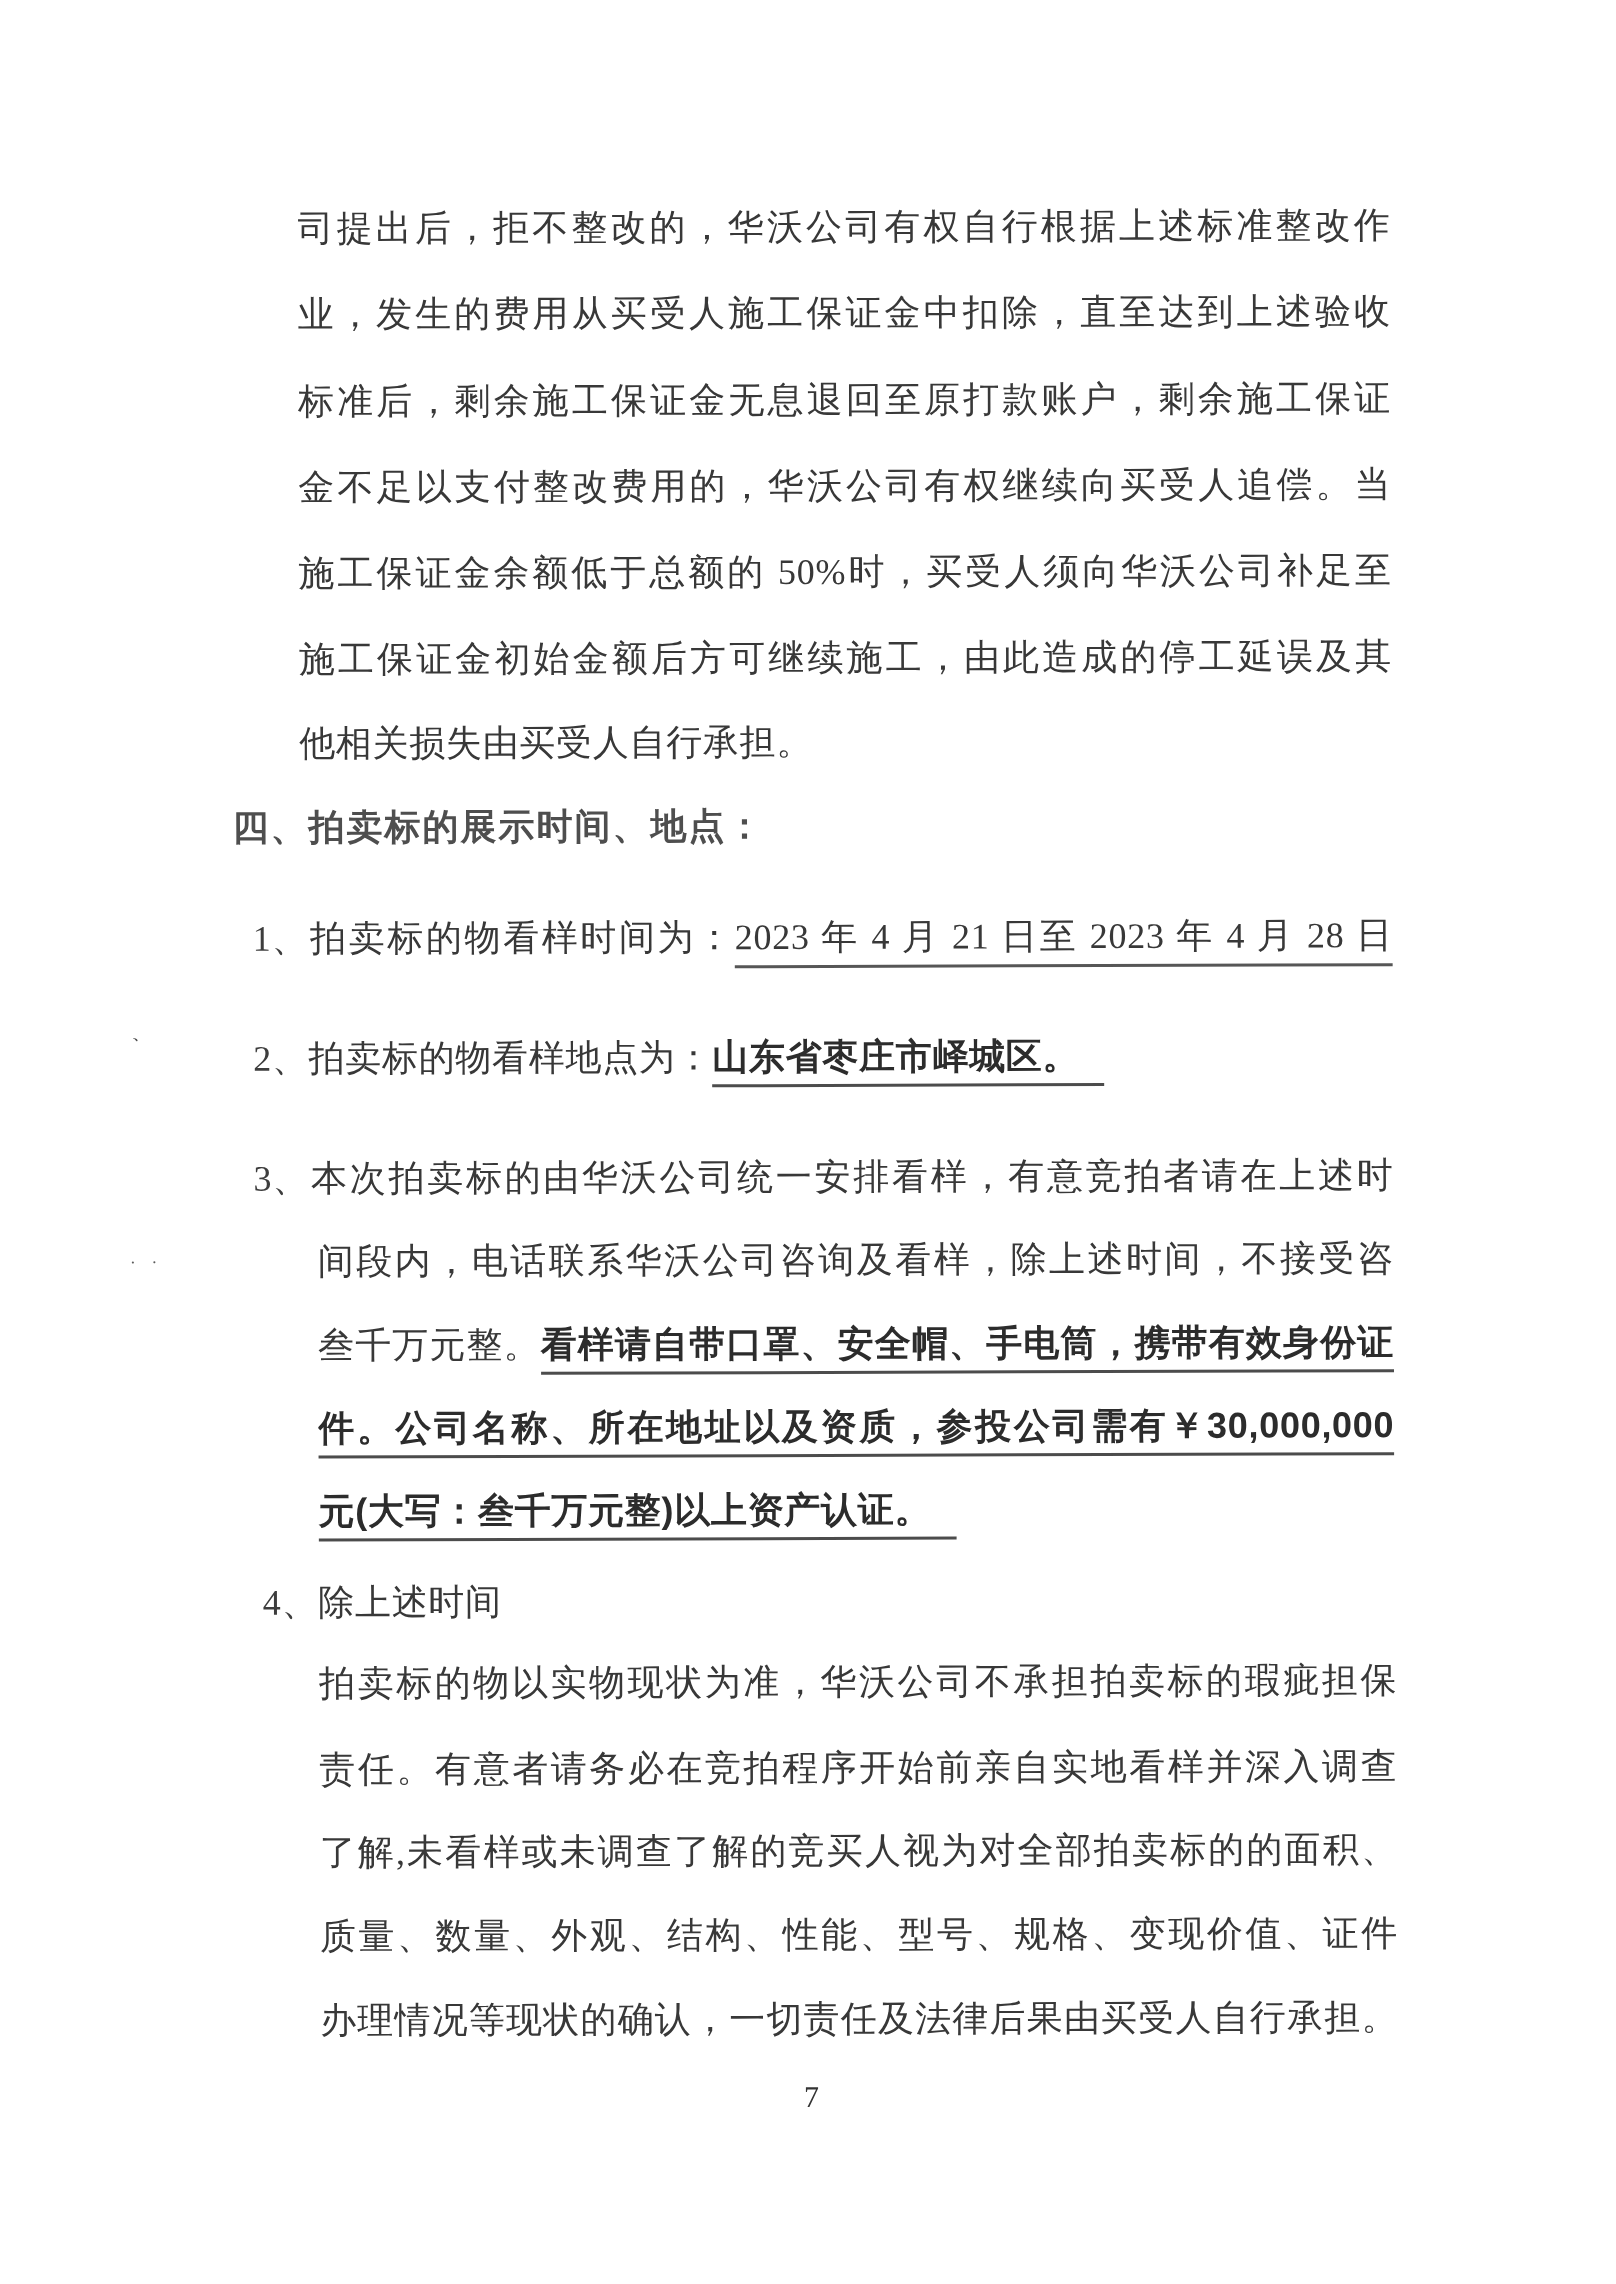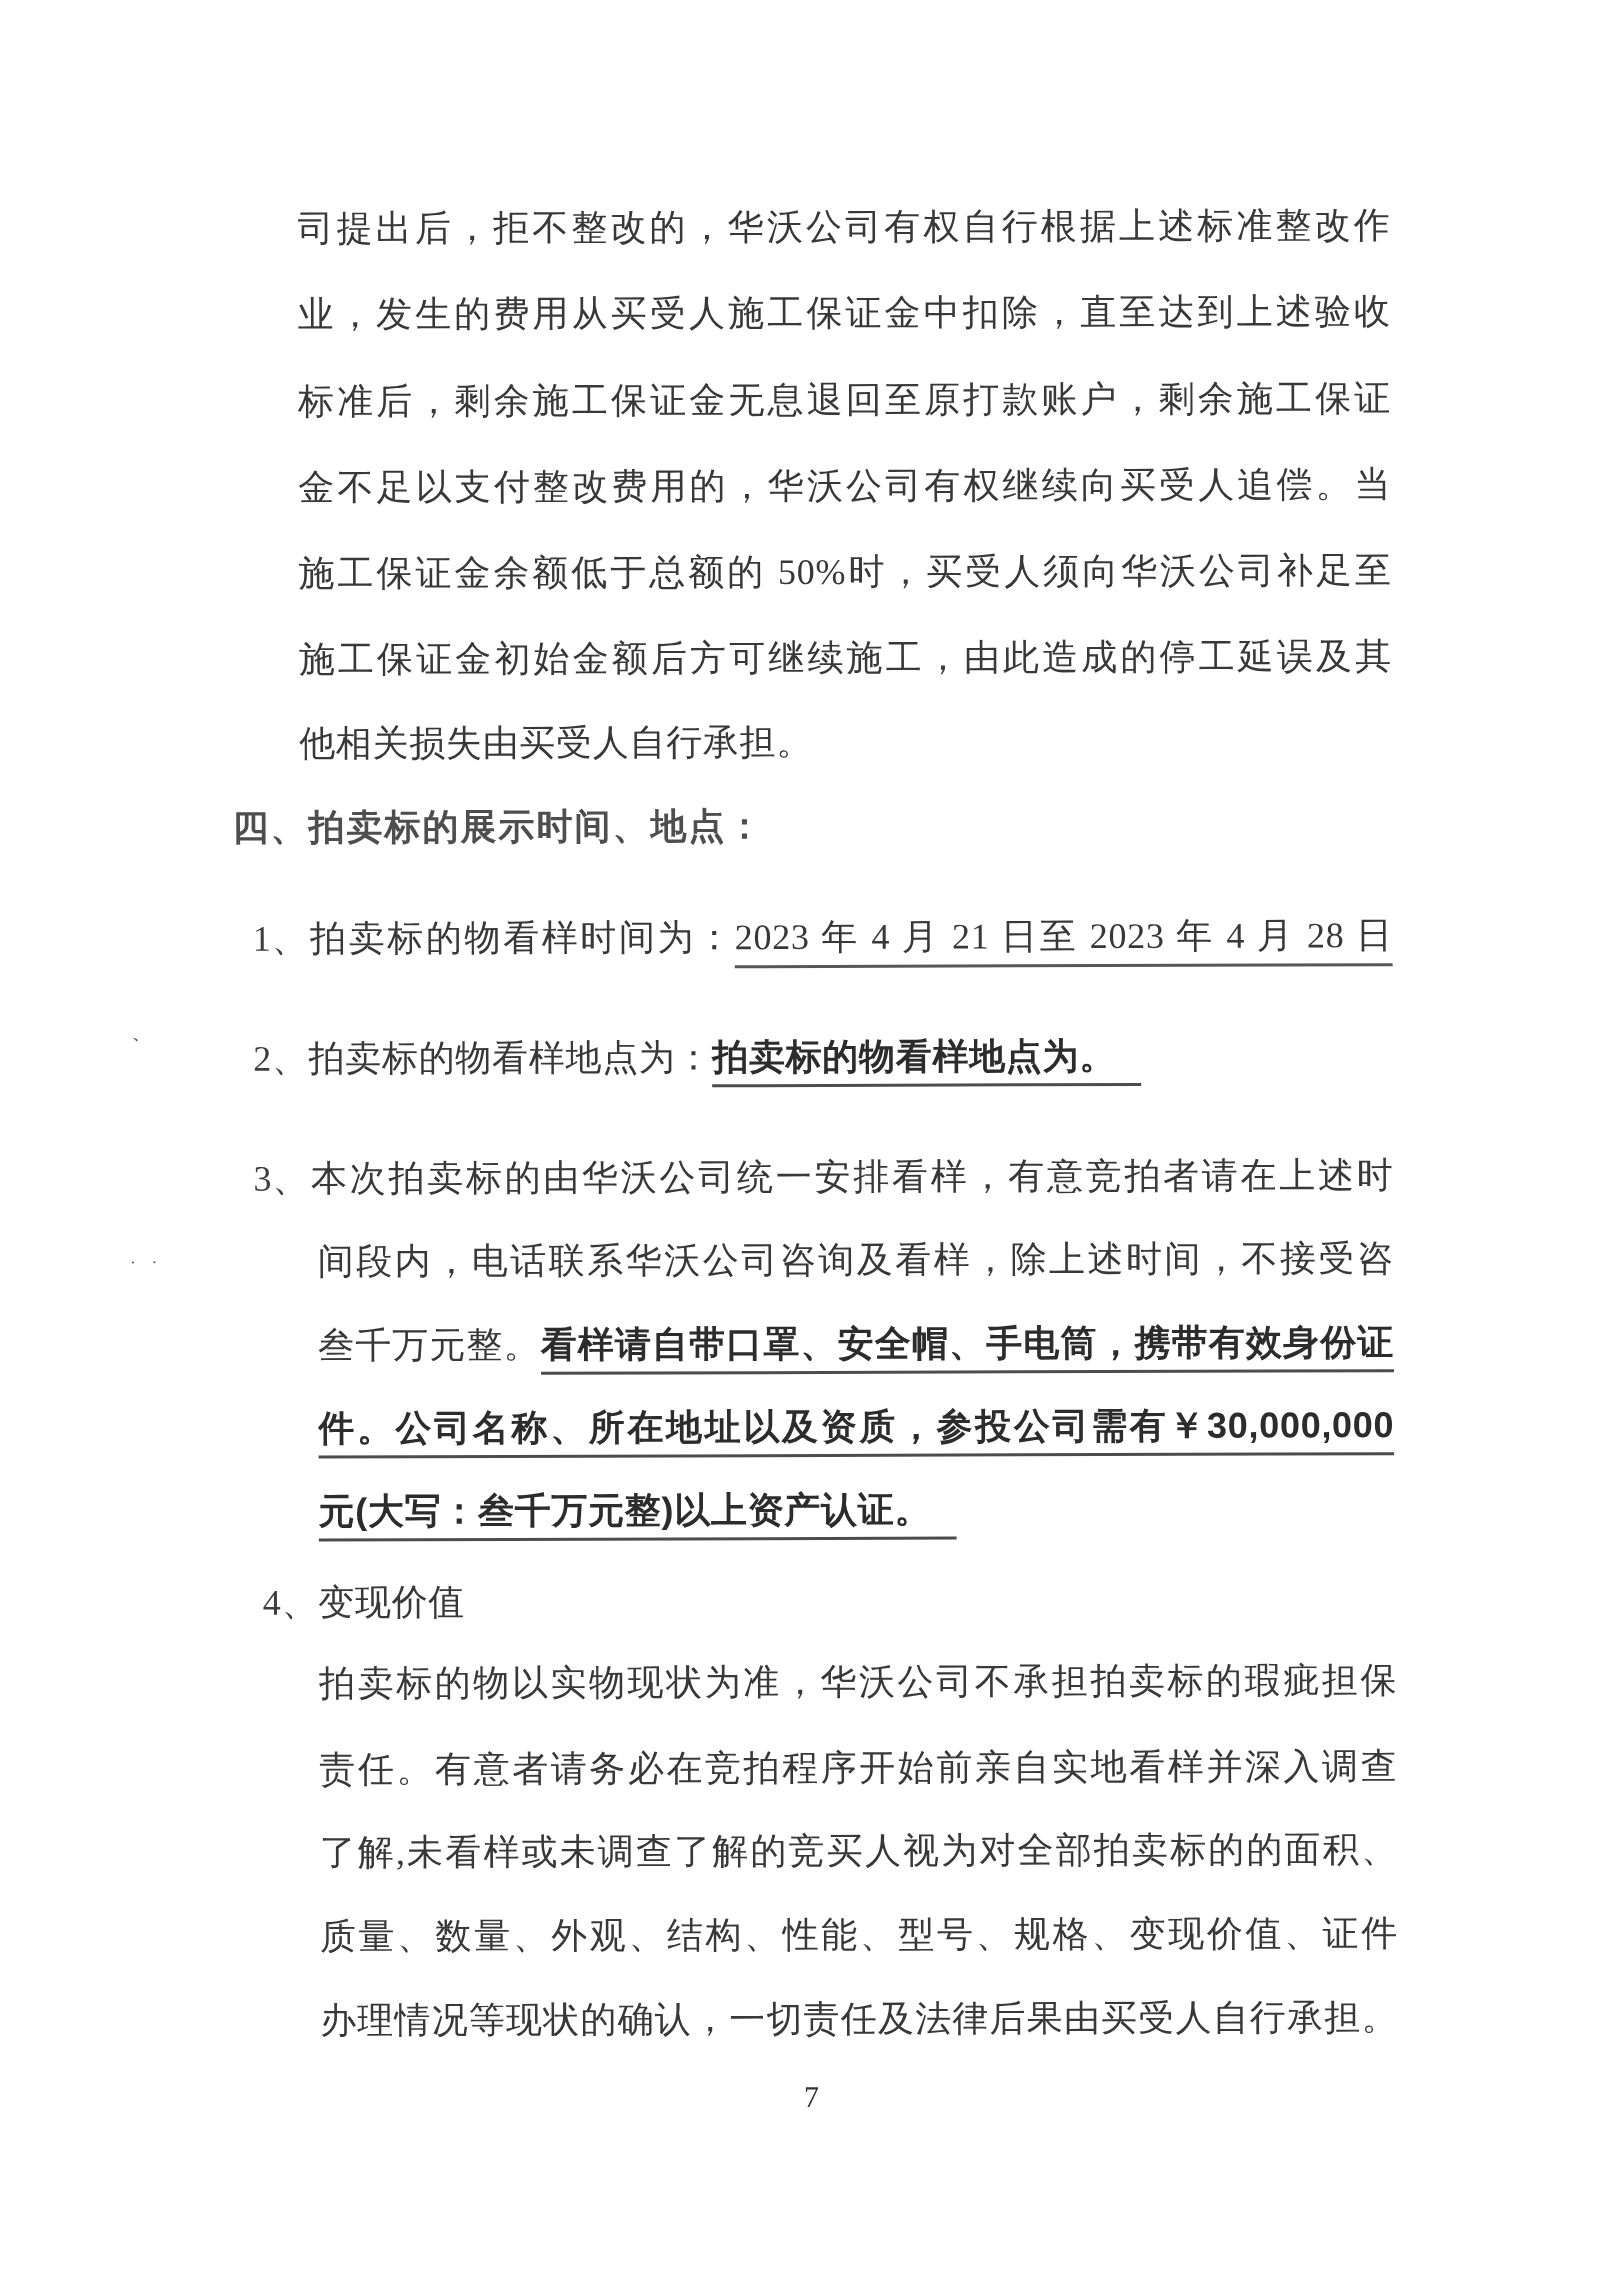--- a/index.html
+++ b/index.html
@@ -91,39 +91,39 @@
     <div class="line j" style="top:637px;left:300px;width:1093px">施工保证金初始金额后方可继续施工，由此造成的停工延误及其</div>
     <div class="line nw" style="top:721px;left:300px;width:1093px">他相关损失由买受人自行承担。</div>
 
     <div class="heading" style="top:804px;left:233px">四、拍卖标的展示时间、地点：</div>
 
     <div class="line j" style="top:916px;left:253px;width:1140px">
       <span class="num">1、</span><span>拍卖标的物看样时间为：</span><span class="u">2023 年 4 月 21 日至 2023 年 4 月 28 日</span>
     </div>
 
     <div class="line nw" style="top:1035px;left:253px;width:1166px">
-      <span class="num">2、</span><span>拍卖标的物看样地点为：</span><span class="bu tail-pad">拍卖标的物看样地点为。</span>
+      <span class="num">2、</span><span>拍卖标的物看样地点为：</span><span class="bu tail-pad">山东省枣庄市峄城区。</span>
     </div>
 
     <div class="line j" style="top:1156px;left:253px;width:1140px">
       <span class="num">3、</span><span>本次拍卖标的由华沃公司统一安排看样，有意竞拍者请在上述时</span>
     </div>
     <div class="line j" style="top:1239px;left:317px;width:1076px">间段内，电话联系华沃公司咨询及看样，除上述时间，不接受咨</div>
     <div class="line j" style="top:1322px;left:317px;width:1076px">
       <span>叁千万元整。</span><span class="bu">看样请自带口罩、安全帽、手电筒，携带有效身份证</span>
     </div>
     <div class="line j" style="top:1405px;left:317px;width:1076px">
       <span class="bu">件。公司名称、所在地址以及资质，参投公司需有￥30,000,000</span>
     </div>
     <div class="line nw" style="top:1488px;left:317px;width:1076px">
       <span class="bu tail-pad">元(大写：叁千万元整)以上资产认证。</span>
     </div>
 
     <div class="line nw" style="top:1580px;left:261px;width:1108px">
-      <span class="num">4、</span><span>变现价值</span>
+      <span class="num">4、</span><span>除上述时间</span>
     </div>
 
     <div class="line j" style="top:1661px;left:317px;width:1078px">拍卖标的物以实物现状为准，华沃公司不承担拍卖标的瑕疵担保</div>
     <div class="line j" style="top:1747px;left:317px;width:1078px">责任。有意者请务必在竞拍程序开始前亲自实地看样并深入调查</div>
     <div class="line j" style="top:1830px;left:317px;width:1078px">了解,未看样或未调查了解的竞买人视为对全部拍卖标的的面积、</div>
     <div class="line j" style="top:1914px;left:317px;width:1078px">质量、数量、外观、结构、性能、型号、规格、变现价值、证件</div>
     <div class="line j" style="top:1998px;left:317px;width:1078px">办理情况等现状的确认，一切责任及法律后果由买受人自行承担。</div>
 
     <div class="pageno">7</div>
 

